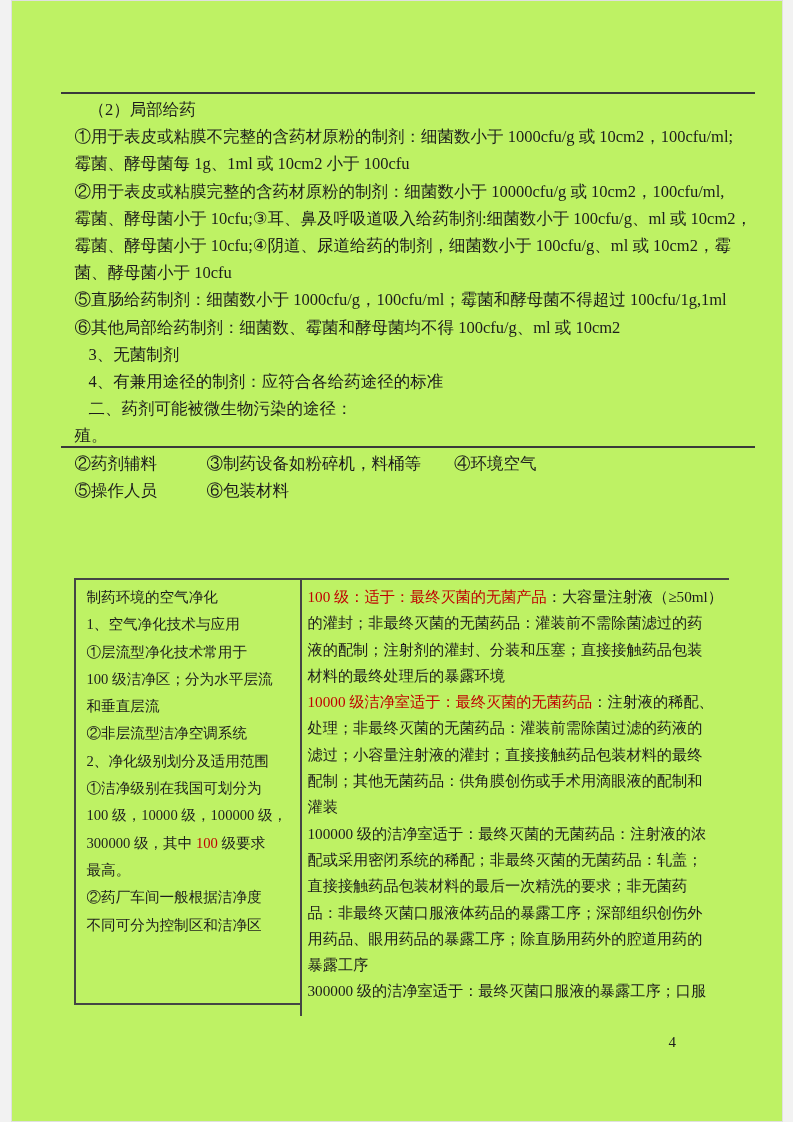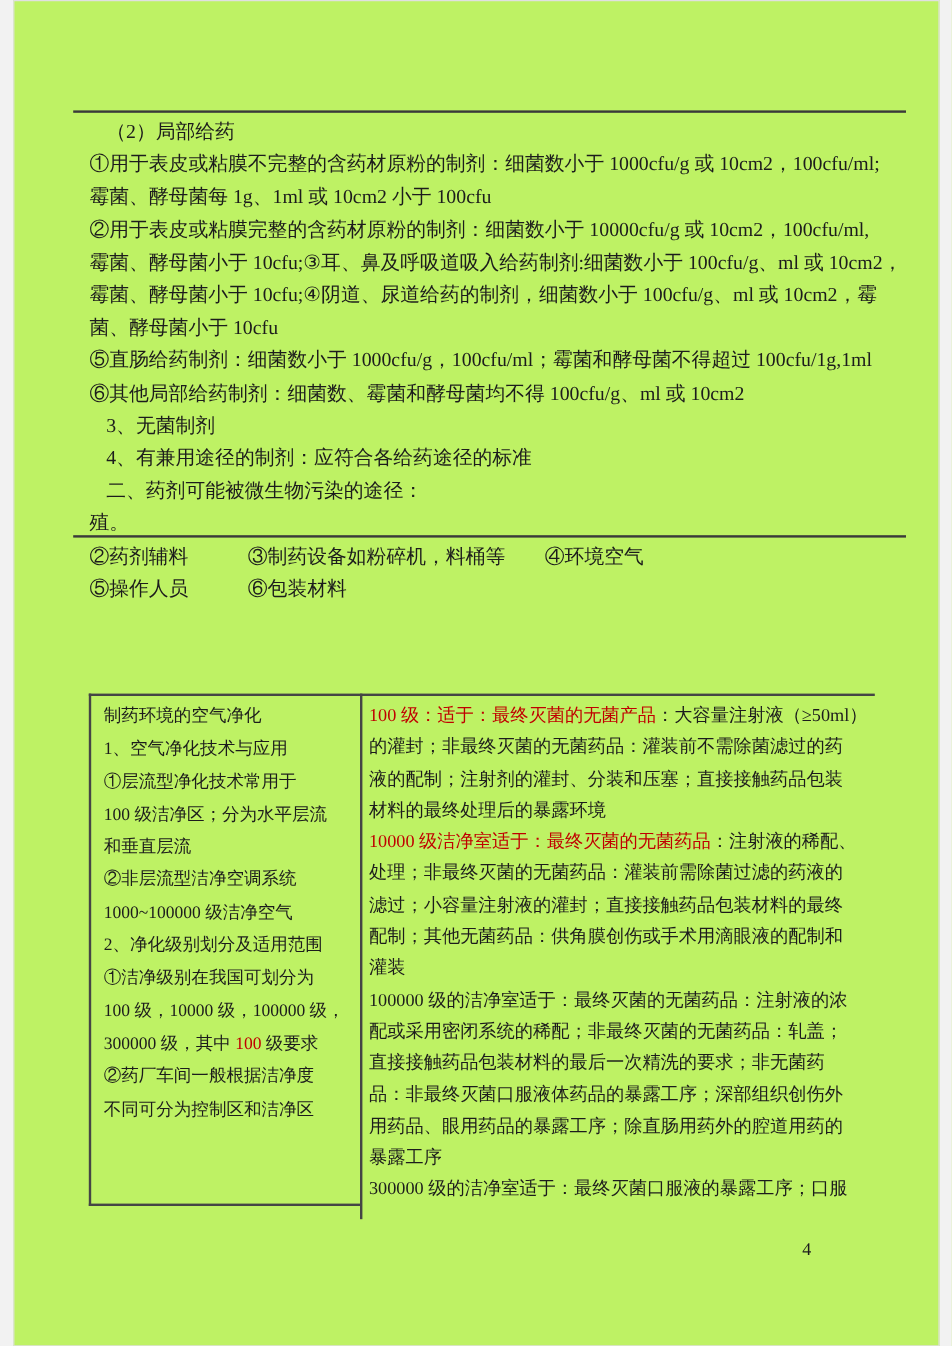--- a/index.html
+++ b/index.html
@@ -80,25 +80,25 @@
   <div class="t-divider"></div>
   <div class="t-left-bottom"></div>
 
   <div class="table-left-cell">
       <div class="line"><span>制药环境的空气净化</span></div>
       <div class="line"><span>1、空气净化技术与应用</span></div>
       <div class="line"><span>①层流型净化技术常用于</span></div>
       <div class="line"><span>100 级洁净区；分为水平层流</span></div>
       <div class="line"><span>和垂直层流</span></div>
       <div class="line"><span>②非层流型洁净空调系统</span></div>
-      <div class="line"><span>1000~100000 级洁净空气</span></div>
       <div class="line"><span>2、净化级别划分及适用范围</span></div>
       <div class="line"><span>①洁净级别在我国可划分为</span></div>
       <div class="line"><span>100 级，10000 级，100000 级，</span></div>
       <div class="line"><span>300000 级，其中 </span><span style="color: rgb(192, 0, 0);">100</span><span> 级要求</span></div>
+      <div class="line"><span>最高。</span></div>
       <div class="line"><span>②药厂车间一般根据洁净度</span></div>
       <div class="line"><span>不同可分为控制区和洁净区</span></div>
     </div>
   <div class="table-right-cell">
       <div class="line"><span style="color: rgb(192, 0, 0);">100 级：适于：最终灭菌的无菌产品</span><span>：大容量注射液（≥50ml）</span></div>
       <div class="line"><span>的灌封；非最终灭菌的无菌药品：灌装前不需除菌滤过的药</span></div>
       <div class="line"><span>液的配制；注射剂的灌封、分装和压塞；直接接触药品包装</span></div>
       <div class="line"><span>材料的最终处理后的暴露环境</span></div>
       <div class="line"><span style="color: rgb(192, 0, 0);">10000 级洁净室适于：最终灭菌的无菌药品</span><span>：注射液的稀配、</span></div>
       <div class="line"><span>处理；非最终灭菌的无菌药品：灌装前需除菌过滤的药液的</span></div>

